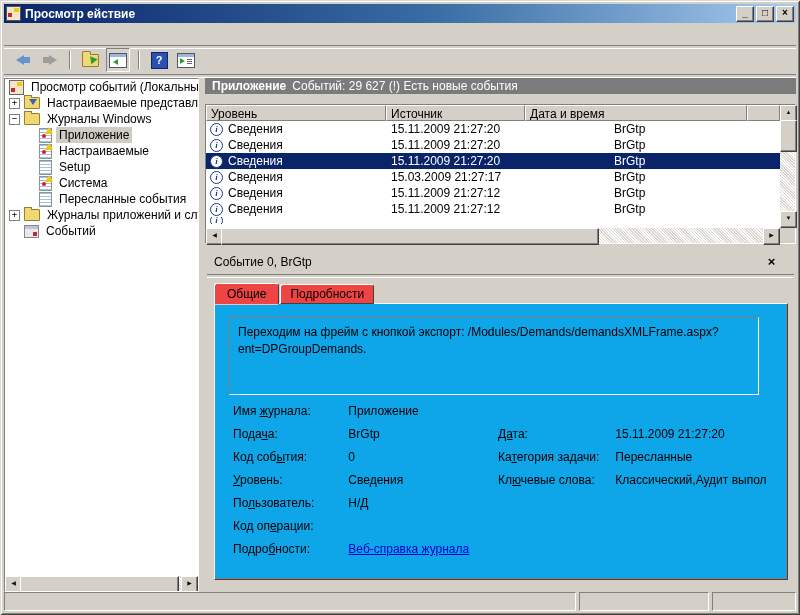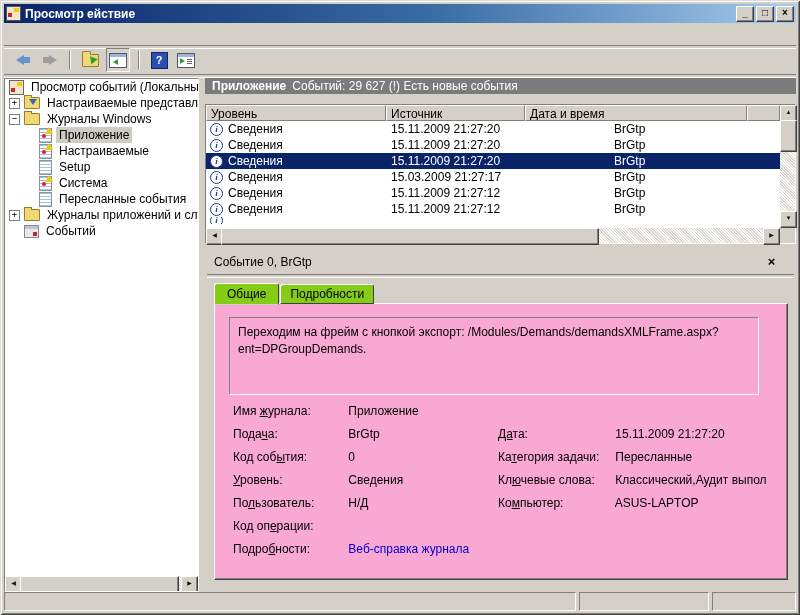--- a/index.html
+++ b/index.html
@@ -107,32 +107,32 @@
       background-image:repeating-linear-gradient(45deg,#fff 0 1px,#d9d6cf 1px 2px)}
   .corner{position:absolute;right:0;bottom:0;width:15px;height:15px;background:#d4d0c8}
   
   .detail{position:absolute;left:0;top:172px;width:591px;height:333px;background:#d4d0c8}
   .dhead{position:absolute;left:9px;right:17px;top:3px;height:18px;display:flex;align-items:center}
   .dtitle{flex:1}
   .dclose{width:15px;height:15px;text-align:center;line-height:14px;font-weight:bold;font-size:13px}
   .dsep{position:absolute;left:2px;right:2px;top:24px;height:2px;border-top:1px solid #808080;border-bottom:1px solid #fff}
   .tabs{position:absolute;left:9px;top:31px;height:23px;display:flex;align-items:flex-end;z-index:2}
   .tab{border:1px solid;border-color:#fff #404040 #d4d0c8 #fff;border-radius:3px 3px 0 0;
-       background:#84cc16;padding:2px 9px;margin-right:1px}
+       background:#ef4444;padding:2px 9px;margin-right:1px}
   .tab.active{padding:3px 12px;margin-bottom:-1px;z-index:3;position:relative}
   .tab.inactive{border-bottom:1px solid #404040;margin-bottom:0}
-  .page{position:absolute;left:9px;right:8px;top:53px;height:275px;background:#f9a8d4;z-index:1;
+  .page{position:absolute;left:9px;right:8px;top:53px;height:275px;background:#0ea5e9;z-index:1;
         border:1px solid;border-color:#fff #404040 #404040 #fff;box-shadow:inset -1px -1px 0 #808080}
   .descbox{position:absolute;left:14px;top:13px;width:530px;height:78px;box-sizing:border-box;
            border:1px solid;border-color:#808080 #fff #fff #808080;padding:6px 8px;line-height:17px;overflow:hidden}
   .fields{position:absolute;left:18px;top:100px;right:4px;bottom:2px;overflow:hidden}
   .frow{position:absolute;white-space:nowrap}
   .flab{display:inline-block;width:112px}
   .flab2{display:inline-block;width:114px}
-  .flink{color:#0000cc;}
+  .flink{color:#0000cc;text-decoration:underline}
   
   .statusbar{position:absolute;left:4px;right:4px;bottom:4px;height:19px;display:flex;gap:3px}
   .spanel{border:1px solid;border-color:#808080 #fff #fff #808080;box-sizing:border-box}
   .sp1{flex:1}.sp2{width:130px}.sp3{width:84px}
   u{text-decoration:underline}
 </style>
 </head>
 <body>
 
 <div class="win">
@@ -368,24 +368,20 @@
             <span>15.11.2009 21:27:20</span>
           </div>
           <div class="frow" style="left:265px;top:46px">
             <span class="flab2">Ка<u>т</u>егория задачи:</span>
             <span>Пересланные</span>
           </div>
           <div class="frow" style="left:265px;top:69px">
             <span class="flab2">Кл<u>ю</u>чевые слова:</span>
             <span>Классический,Аудит выпол</span>
           </div>
-          <div class="frow" style="left:265px;top:92px">
-            <span class="flab2">Ко<u>м</u>пьютер:</span>
-            <span>ASUS-LAPTOP</span>
-          </div>
         </div>
       </div>
     </div>
   </div>
 
   <div class="statusbar">
     <span class="spanel sp1"></span>
     <span class="spanel sp2"></span>
     <span class="spanel sp3"></span>
   </div>

